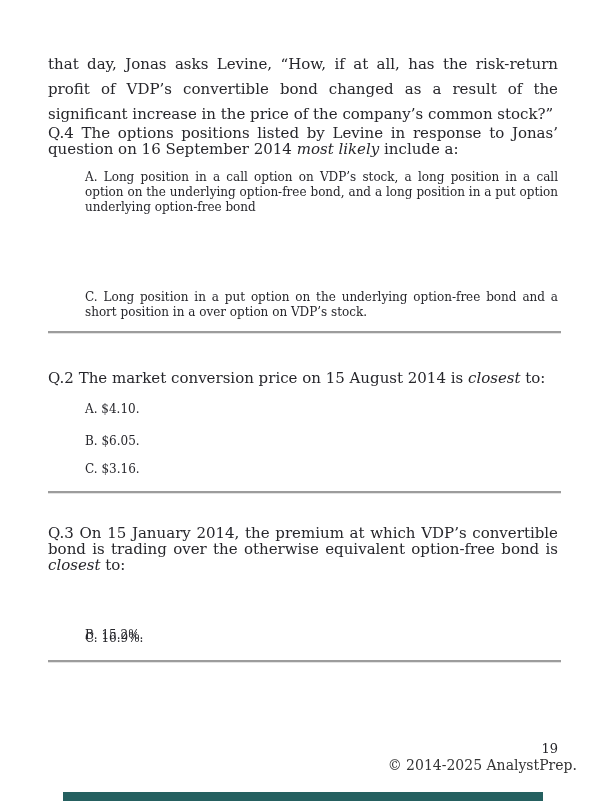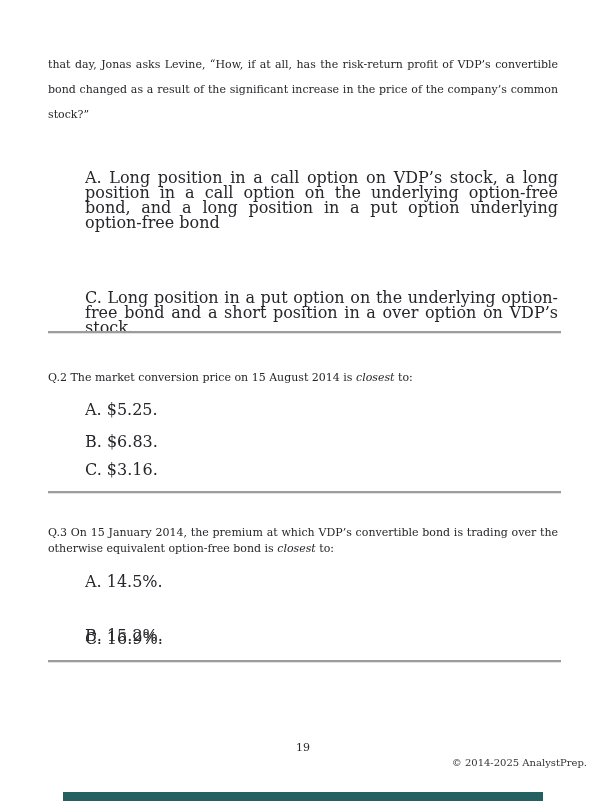--- a/index.html
+++ b/index.html
@@ -1,55 +1,55 @@
 <!DOCTYPE html>
 <html><head>
 <meta charset="utf-8">
 <style>
   html, body { margin:0; padding:0; background:#ffffff; }
   .page {
     position:relative; width:606px; height:801px; background:#ffffff; overflow:hidden;
     font-family:"DejaVu Serif","Liberation Serif",serif;
     color:#26262b;
   }
-  .block { position:absolute; left:48px; width:510px; font-size:11px; margin:0; }
+  .block { position:absolute; left:48px; width:510px; font-size:15px; margin:0; }
   .intro { top:52px; line-height:25px; text-align:justify; }
   .stem  { line-height:16px; text-align:justify; }
-  .option { position:absolute; left:85px; width:473px; font-size:16px; line-height:15px; margin:0; }
+  .option { position:absolute; left:85px; width:473px; font-size:12px; line-height:15px; margin:0; }
   .just { text-align:justify; }
   .divider { position:absolute; left:48px; width:513px; height:2px; background:#9c9c9c; border-bottom:1px solid #e3e3e3; }
-  .page-number { top:741px; text-align:center; font-size:11px; }
-  .copyright { position:absolute; top:757px; right:19px; font-size:10px; color:#333333; margin:0; }
+  .page-number { top:741px; text-align:right; font-size:13px; }
+  .copyright { position:absolute; top:757px; right:29px; font-size:14px; color:#333333; margin:0; }
   .footer-bar { position:absolute; left:63px; bottom:0px; width:480px; height:9px; background:#256060; }
   em { font-style:italic; }
 </style>
 </head>
 <body>
 
 <div class="page">
 
   <p class="block intro">that day, Jonas asks Levine, “How, if at all, has the risk-return profit of VDP’s convertible bond changed as a result of the significant increase in the price of the company’s common stock?”</p>
 
+  <p class="block stem" style="top:125px"><span>Q.4 The options positions listed by Levine in response to Jonas’ question on 16 September 2014 </span><em>most likely</em><span> include a:</span></p>
 
   <p class="option just" style="top:170px"><span>A.</span> <span>Long position in a call option on VDP’s stock, a long position in a call option on the underlying option-free bond, and a long position in a put option underlying option-free bond</span></p>
   <p class="option just" style="top:290px"><span>C.</span> <span>Long position in a put option on the underlying option-free bond and a short position in a over option on VDP’s stock.</span></p>
 
   <div class="divider" style="top:331px"></div>
 
   <p class="block stem" style="top:370px"><span>Q.2 The market conversion price on 15 August 2014 is </span><em>closest</em><span> to:</span></p>
 
-  <p class="option" style="top:402px"><span>A.</span> <span>$5.25.</span></p>
-  <p class="option" style="top:434px"><span>B.</span> <span>$6.83.</span></p>
+  <p class="option" style="top:402px"><span>A.</span> <span>$4.10.</span></p>
+  <p class="option" style="top:434px"><span>B.</span> <span>$6.05.</span></p>
   <p class="option" style="top:462px"><span>C.</span> <span>$3.16.</span></p>
 
   <div class="divider" style="top:491px"></div>
 
   <p class="block stem" style="top:525px"><span>Q.3 On 15 January 2014, the premium at which VDP’s convertible bond is trading over the otherwise equivalent option-free bond is </span><em>closest</em><span> to:</span></p>
 
-  <p class="option" style="top:574px"><span>A.</span> <span>14.5%.</span></p>
   <p class="option" style="top:628px"><span>B.</span> <span>15.2%.</span></p>
   <p class="option" style="top:631px"><span>C.</span> <span>16.9%.</span></p>
 
   <div class="divider" style="top:660px"></div>
 
   <p class="block page-number">19</p>
   <p class="copyright">© 2014-2025 AnalystPrep.</p>
   <div class="footer-bar" style="background: rgb(37, 96, 96);"></div>
 
 </div>

